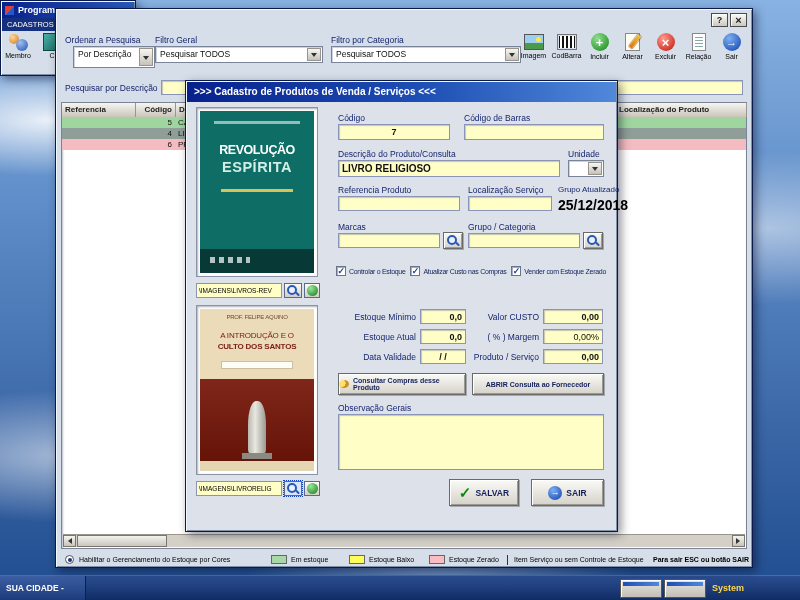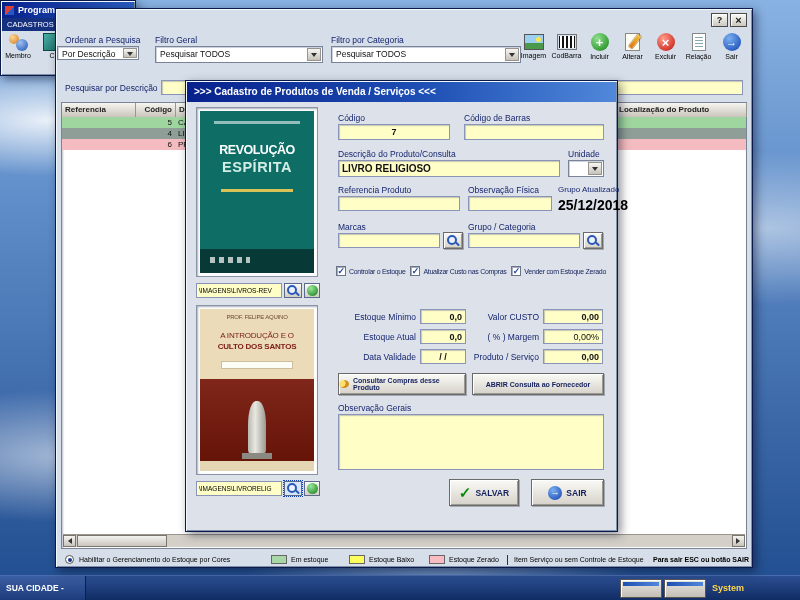--- a/index.html
+++ b/index.html
@@ -146,21 +146,21 @@
     <div class="twbtn help" style="right:24px">
         <span class="sr"></span>
       </div>
     <div class="twbtn close" style="right:5px">
         <span></span>
       </div>
 
     <div style="position:absolute;left:1px;top:21px;right:1px;bottom:1px">
 
       <span class="lbl" style="left:8px;top:5px">Ordenar a Pesquisa</span>
-      <div class="dd" style="left:0;top:16px;width:82px;height:14px">
+      <div class="dd" style="left:16px;top:16px;width:82px;height:22px">
         <span>Por Descrição</span>
         <span class="arr"></span>
       </div>
       <span class="lbl" style="left:98px;top:5px">Filtro Geral</span>
       <div class="dd" style="left:98px;top:16px;width:168px;height:17px">
         <span>Pesquisar TODOS</span>
         <span class="arr"></span>
       </div>
       <span class="lbl" style="left:274px;top:5px">Filtro por Categoria</span>
       <div class="dd" style="left:274px;top:16px;width:190px;height:17px">
@@ -297,21 +297,21 @@
     <span class="lbl" style="left:152px;top:68px">Descrição do Produto/Consulta</span>
     <input class="yfield bold" style="left: 152px; top: 79px; width: 222px; height: 17px; font-size: 10px;" value="LIVRO RELIGIOSO">
     <span class="lbl" style="left:382px;top:68px">Unidade</span>
     <div class="dd" style="left:382px;top:79px;width:36px;height:17px">
       <span></span>
       <span class="arr"></span>
     </div>
 
     <span class="lbl" style="left:152px;top:104px">Referencia Produto</span>
     <input class="yfield" style="left: 152px; top: 115px; width: 122px; height: 15px;" value="">
-    <span class="lbl" style="left:282px;top:104px">Observação Física</span>
+    <span class="lbl" style="left:282px;top:104px">Localização Serviço</span>
     <input class="yfield" style="left: 282px; top: 115px; width: 84px; height: 15px;" value="">
     <span class="lbl" style="left:372px;top:104px;font-size:8px">Grupo Atualizado</span>
     <span class="lbl bold" style="left:372px;top:116px;font-size:14px;color:#000">25/12/2018</span>
 
     <span class="lbl" style="left:152px;top:141px">Marcas</span>
     <input class="yfield" style="left: 152px; top: 152px; width: 102px; height: 15px;" value="">
     <div class="b3" style="left:257px;top:151px;width:20px;height:17px">
       <span class="mag"></span>
     </div>
     <span class="lbl" style="left:282px;top:141px">Grupo / Categoria</span>

